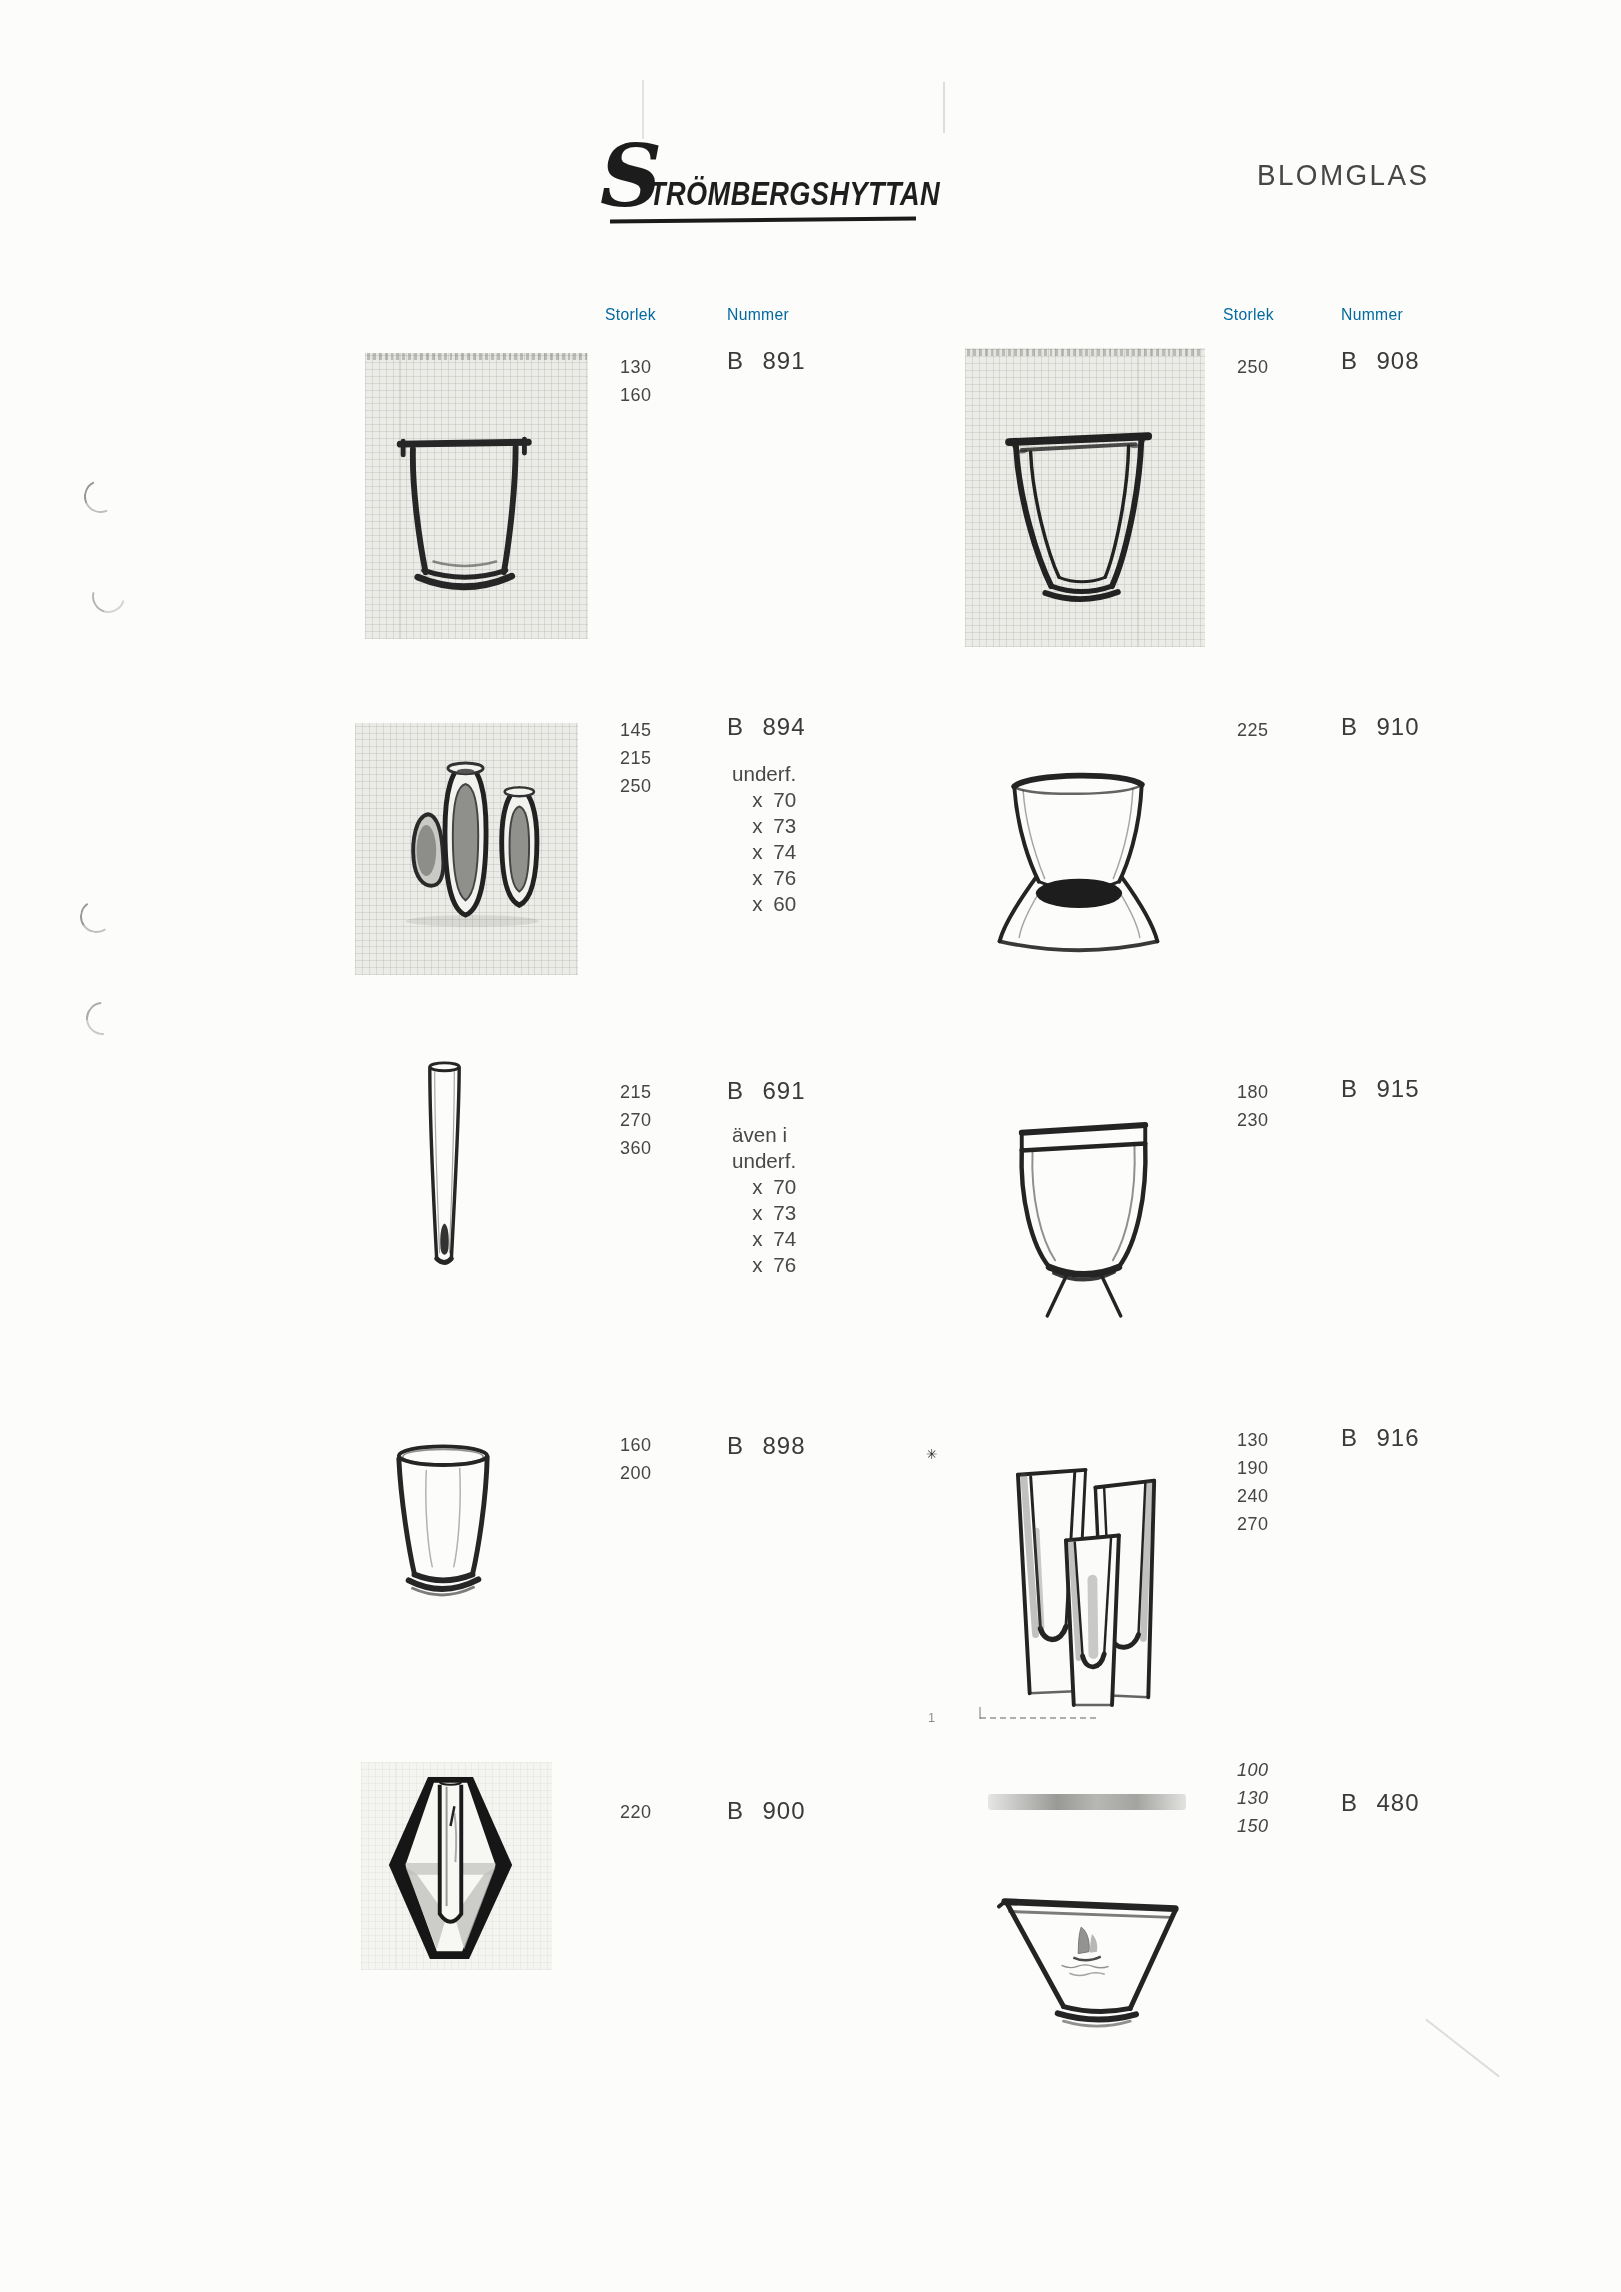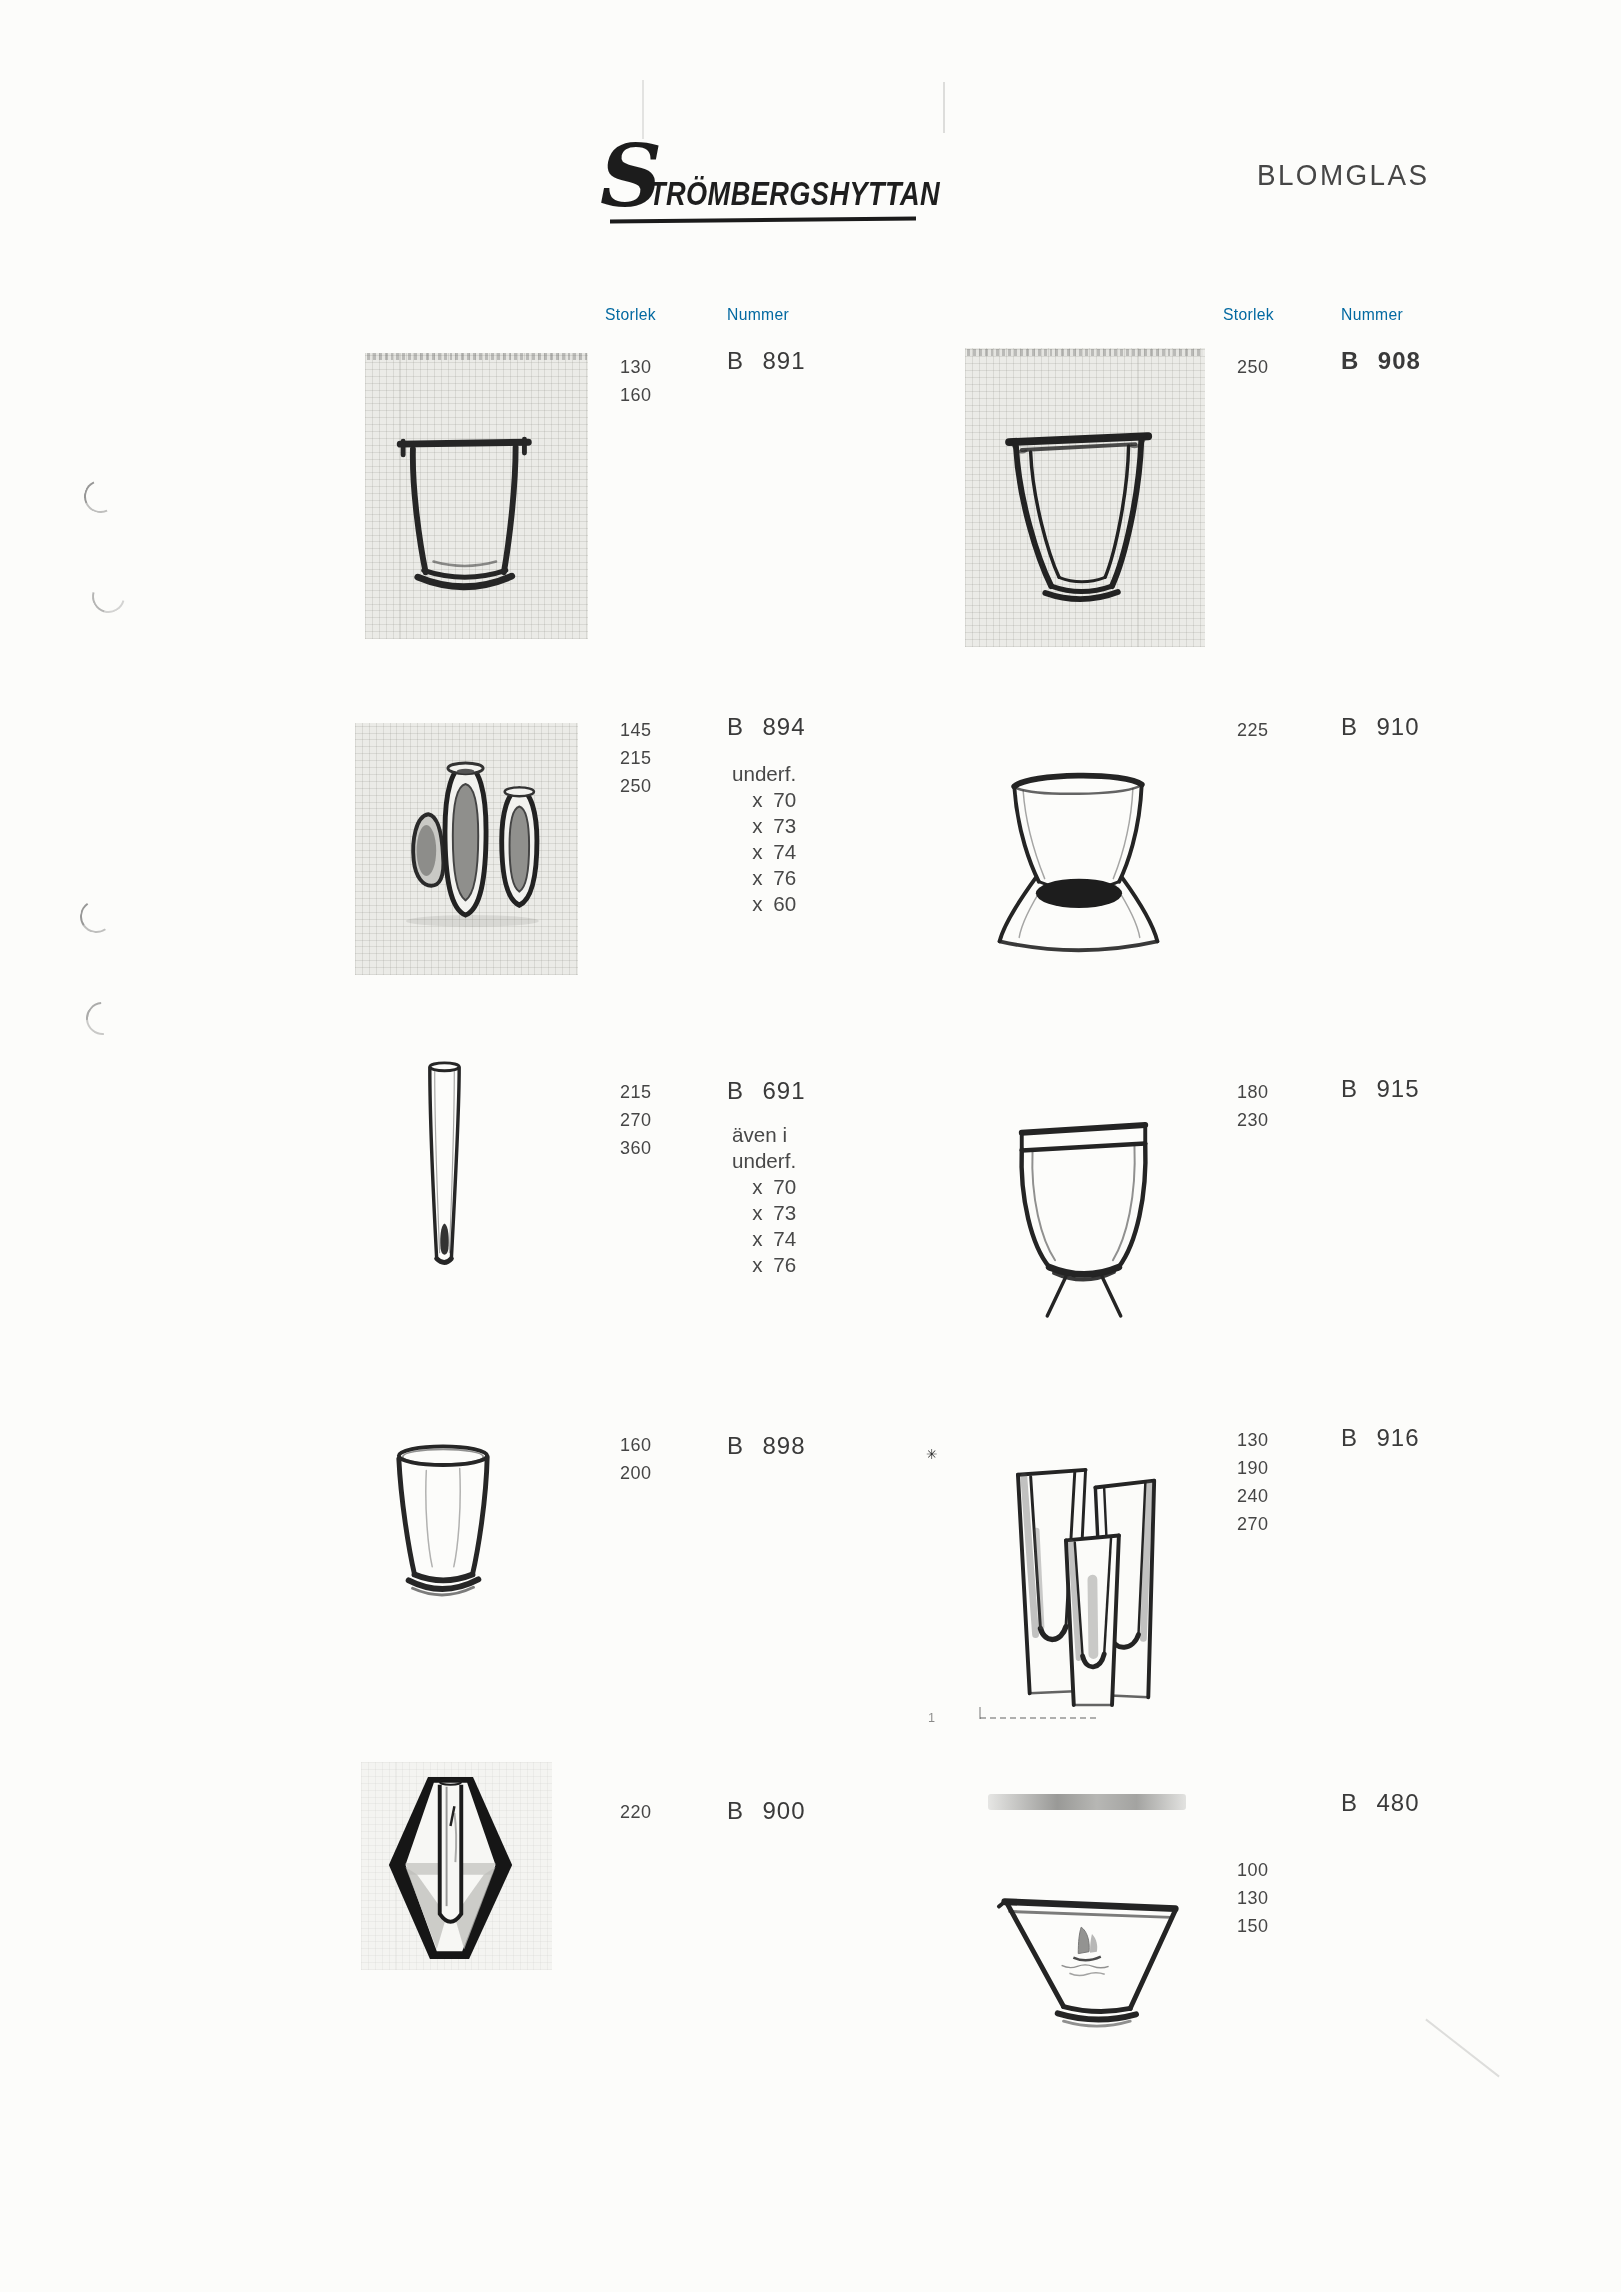--- a/index.html
+++ b/index.html
@@ -224,21 +224,21 @@
           <path d="M67 106 C69 155 85 210 96 234" stroke-width="3.5"></path>
           <path d="M167 100 C166 150 153 210 143 234" stroke-width="3.5"></path>
           <path d="M96 234 Q119 243 143 234" stroke-width="3"></path>
         </g>
       </svg>
     </div>
     <div class="edge-strip" style="left:967px;top:349px;width:236px;"></div>
     <div class="size-col" style="left:1237px;top:353px;">
       <div>250</div>
     </div>
-    <div class="num" style="left:1341px;top:346px;font-weight:bold;">B 908</div>
+    <div class="num" style="left:1341px;top:346px;">B 908</div>
   </div>
 
   
   <div style="display:contents">
     <svg class="abs" style="left:980px;top:763px;" width="196" height="196" viewBox="0 0 200 200">
       <g stroke="#242424" fill="none" stroke-linecap="round">
         <path d="M35 24 C50 10 150 9 165 22" stroke-width="6"></path>
         <path d="M38 26 C60 34 140 33 162 24" stroke-width="2.5" opacity=".7"></path>
         <path d="M35 24 C38 70 52 105 60 121" stroke-width="4"></path>
         <path d="M165 22 C163 70 150 105 142 121" stroke-width="4"></path>
@@ -353,21 +353,21 @@
         <path d="M64 131 Q104 143 144 132" stroke-width="6"></path>
         <path d="M70 139 Q104 149 138 139" stroke-width="3" opacity=".5"></path>
       </g>
 
       <path d="M88 43 C94 47 97 57 96 68 L85 70 C85 58 86 49 88 43 Z" fill="#7a7a78" opacity=".8" stroke="#555" stroke-width="1"></path>
       <path d="M99 50 C104 55 105 62 104 68 L97 69 C97 60 98 54 99 50 Z" fill="#9a9a98" opacity=".7"></path>
       <path d="M80 74 Q93 80 108 73" stroke="#4a4a4a" stroke-width="2.5" fill="none"></path>
       <path d="M68 82 q8 4 16 1 q8 -3 16 0 q8 3 16 0" stroke="#4a4a4a" stroke-width="1.5" opacity=".6" fill="none"></path>
       <path d="M76 90 q9 4 18 1 q9 -3 18 0" stroke="#4a4a4a" stroke-width="1.5" opacity=".5" fill="none"></path>
     </svg>
-    <div class="size-col" style="left:1237px;top:1856px;">
+    <div class="size-col" style="left:1237px;top:1756px;font-style:italic;">
       <div>100</div>
       <div>130</div>
       <div>150</div>
     </div>
     <div class="num" style="left:1341px;top:1788px;">B 480</div>
   </div>
 
   
   <div class="arc" style="left:84px;top:480px;border-left-color:rgba(50,50,50,.5);border-bottom-color:rgba(50,50,50,.3);transform:rotate(20deg);"></div>
   <div class="arc" style="left:92px;top:580px;border-left-color:rgba(50,50,50,.35);border-bottom-color:rgba(50,50,50,.2);transform:rotate(-30deg);"></div>

